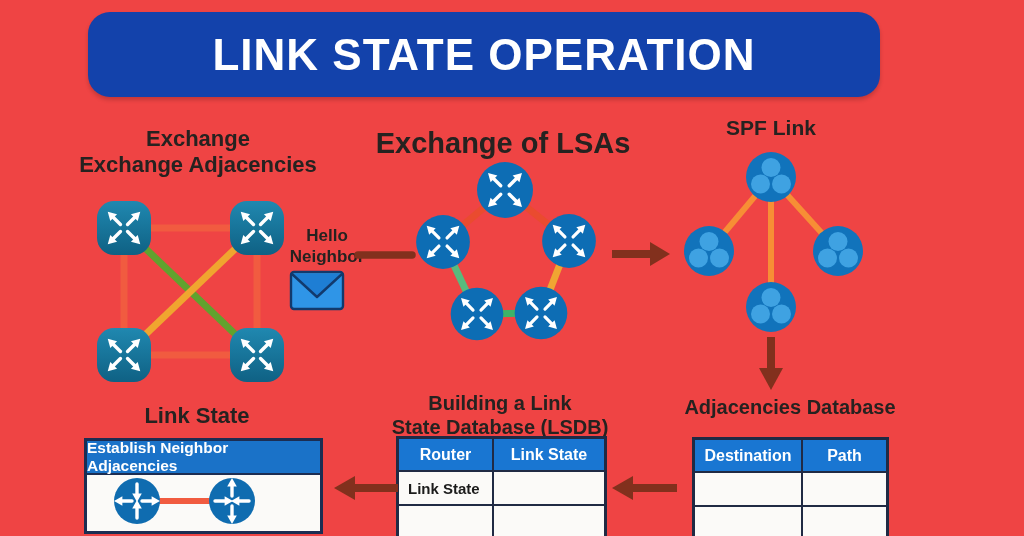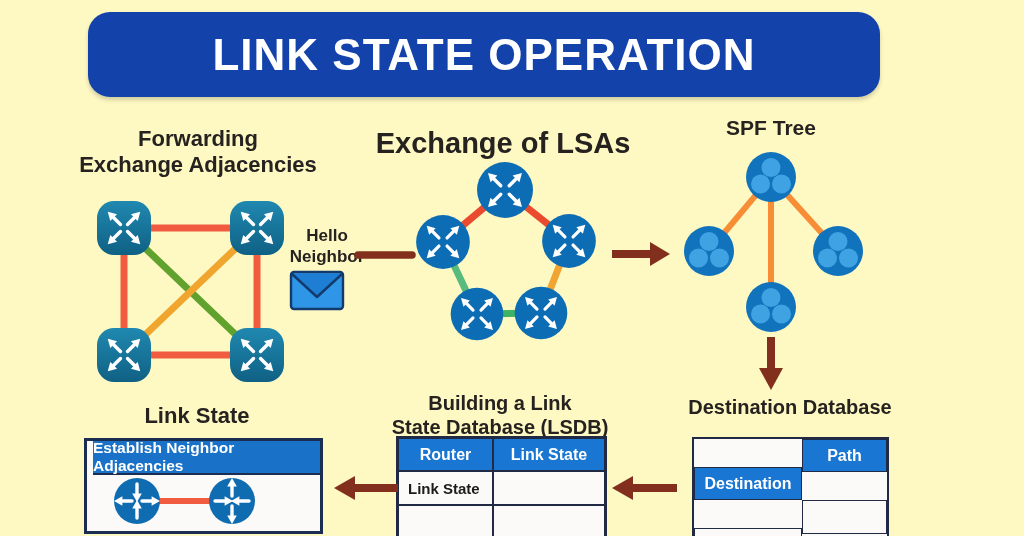--- a/index.html
+++ b/index.html
@@ -1,17 +1,17 @@
 <!DOCTYPE html>
 <html><head>
 <meta charset="utf-8">
 <style>
   html,body{margin:0;padding:0;}
   body{font-family:"Liberation Sans", sans-serif;}
-  #canvas{position:relative;width:1024px;height:536px;background:#fef9c3;overflow:hidden;}
+  #canvas{position:relative;width:1024px;height:536px;background:#ef4444;overflow:hidden;}
 
   
   #banner{position:absolute;left:88px;top:12px;width:792px;height:85px;
     background:#1342ab;border-radius:22px;display:flex;align-items:center;justify-content:center;
     box-shadow:0 3px 4px rgba(0,0,0,0.18);}
   #banner span{color:#ffffff;font-weight:bold;font-size:44px;letter-spacing:1px;}
 
   
   .heading{position:absolute;font-weight:bold;color:#262220;text-align:center;line-height:1.18;}
   .heading span{display:block;}
@@ -31,61 +31,61 @@
 
   #lsdb-table{left:396px;top:436px;width:207px;}
   #lsdb-table .td{height:34px;}
   #lsdb-table .tr.head .td{height:33px;}
   #lsdb-table .c1{width:95px;}
   #lsdb-table .c2{flex:1;}
 
   #fwd-table{left:692px;top:437px;width:193px;}
   #fwd-table .td{height:34px;}
   #fwd-table .tr.head .td{height:33px;}
-  #fwd-table .c1{width:108px;margin-top:28px;}
+  #fwd-table .c1{width:108px;}
   #fwd-table .c2{flex:1;}
 
   
   #ls-box{position:absolute;left:84px;top:438px;width:239px;height:96px;box-sizing:border-box;
-    border:3px solid #1c2d52;background:#fbfaf8;padding-left:6px;}
+    border:3px solid #1c2d52;background:#fbfaf8;}
   #ls-box .ls-head{height:32px;background:#1a72c8;border-bottom:2px solid #1c2d52;
     display:flex;align-items:center;justify-content:center;color:#fff;font-weight:bold;font-size:15.5px;}
 
   
   #diagram{position:absolute;left:0;top:0;pointer-events:none;}
 </style>
 </head>
 <body>
 
 <div id="canvas">
 
   <div id="banner">
     <span>LINK STATE OPERATION</span>
   </div>
 
   <div class="heading" style="left:58px;top:126px;width:280px;font-size:22px;">
-    <span>Forwarding</span>
+    <span>Exchange</span>
     <span>Exchange Adjacencies</span>
   </div>
 
   <div class="heading" style="left:367px;top:126px;width:272px;font-size:29px;">
     <span>Exchange of LSAs</span>
   </div>
 
   <div class="heading" style="left:671px;top:116px;width:200px;font-size:21px;">
-    <span>SPF Tree</span>
+    <span>SPF Link</span>
   </div>
 
   <div class="heading" style="left:349px;top:392px;width:302px;font-size:20px;">
     <span>Building a Link</span>
     <span>State Database (LSDB)</span>
   </div>
 
   <div class="heading" style="left:649px;top:396px;width:282px;font-size:20px;">
-    <span>Destination Database</span>
+    <span>Adjacencies Database</span>
   </div>
 
   <div class="heading" style="left:97px;top:403px;width:200px;font-size:22px;">
     <span>Link State</span>
   </div>
 
   <div id="hello-label">
     <span>Hello</span>
     <span>Neighbor</span>
   </div>

